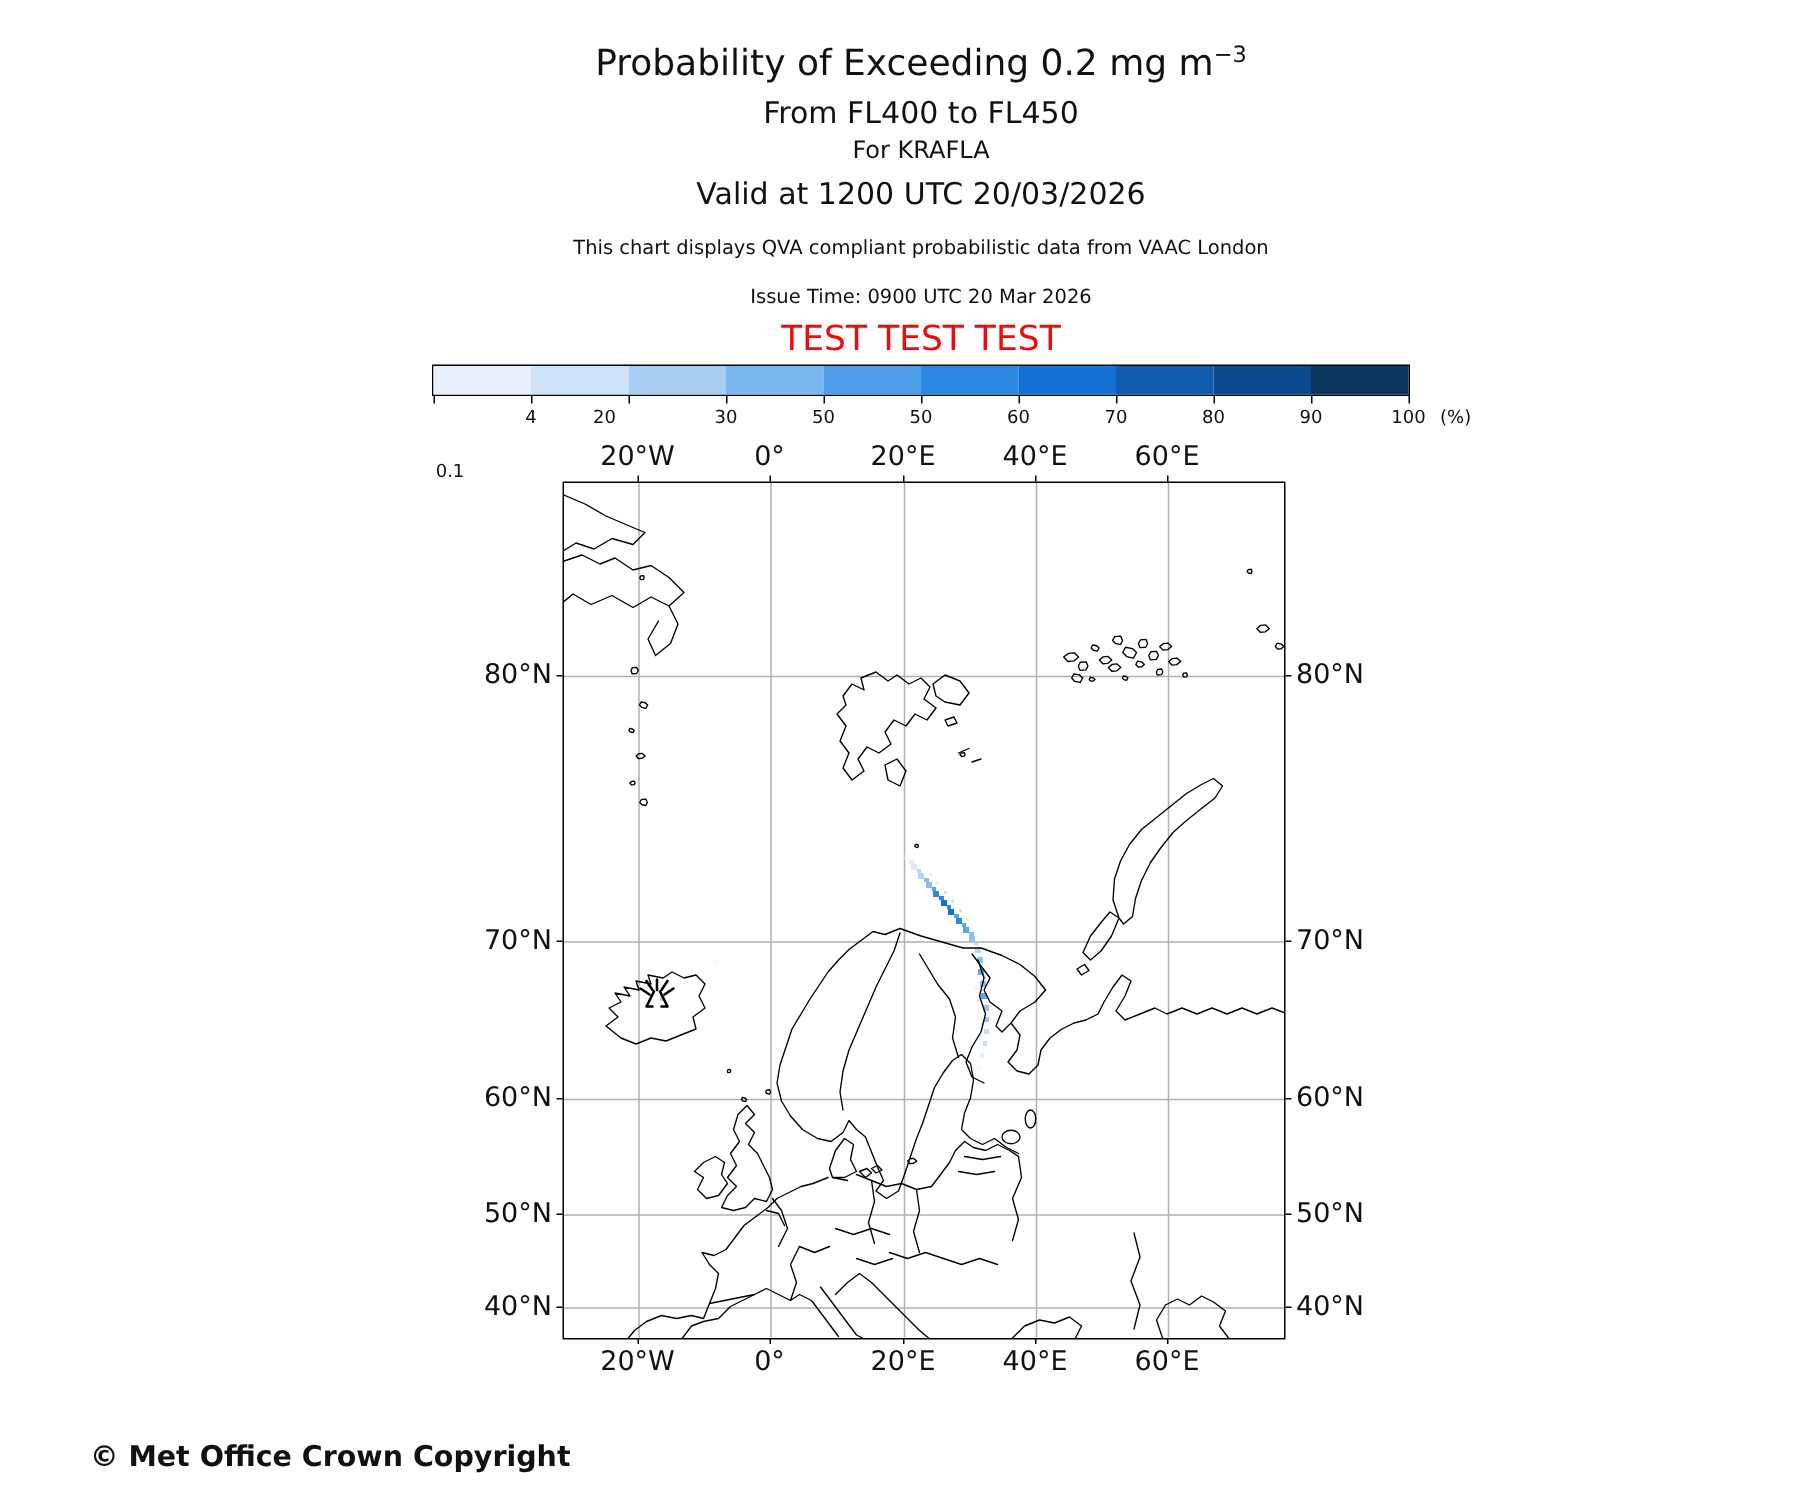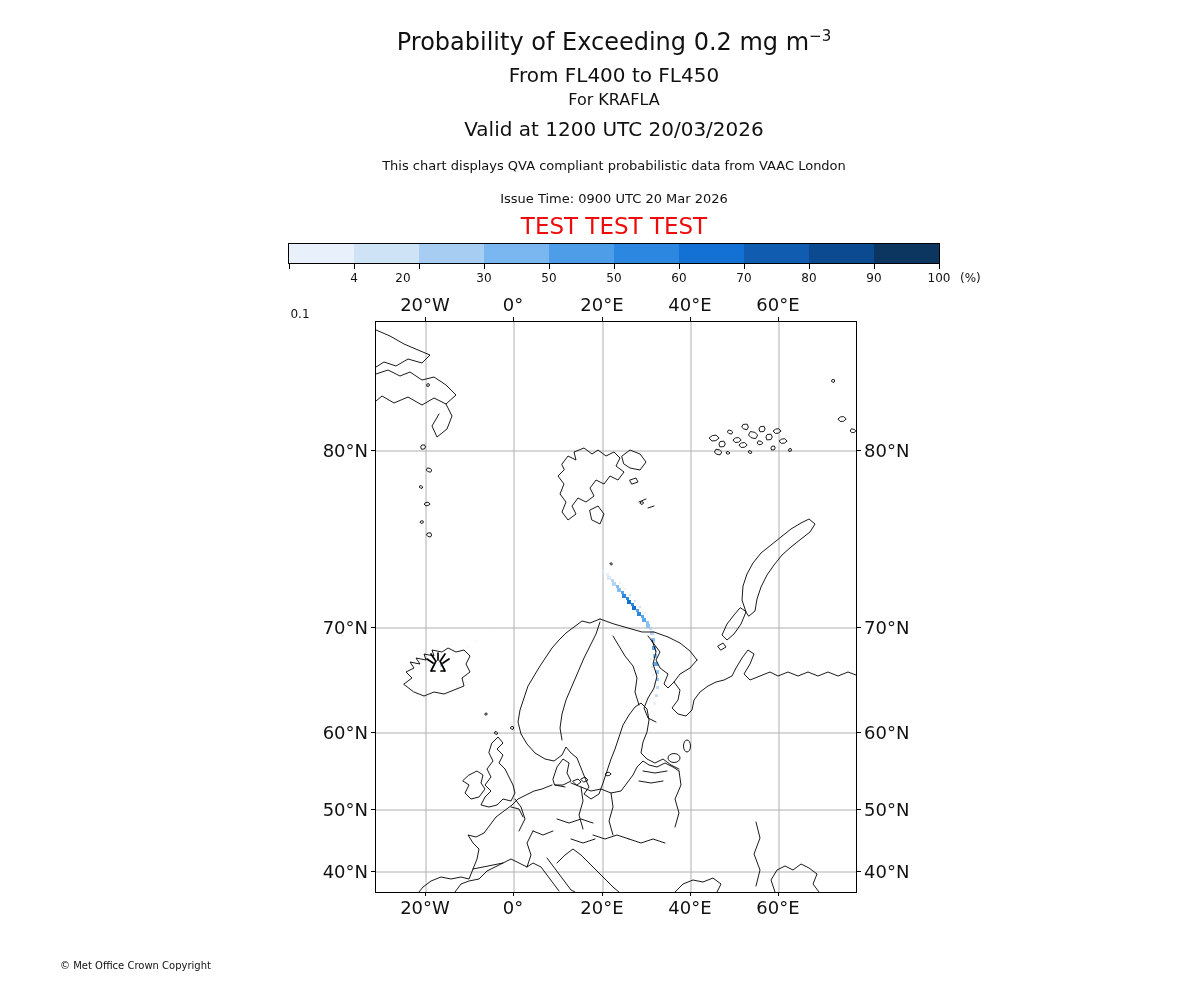--- a/index.html
+++ b/index.html
@@ -34,21 +34,21 @@
   .lon-top{top:294px;}
   .lon-bottom{top:897px;}
   .lon-row span{position:absolute;transform:translateX(-50%);font-size:18px;white-space:nowrap;}
   .lat-col{position:absolute;top:321px;width:66px;height:570px;}
   .lat-left{left:302px;text-align:right;}
   .lat-right{left:864px;text-align:left;}
   .lat-col span{position:absolute;font-size:18px;white-space:nowrap;transform:translateY(-50%);}
   .lat-left span{right:0;}
   .lat-right span{left:0;}
   .axis-tick{position:absolute;background:#000;}
-  .copyright{position:absolute;left:60px;top:960px;font-size:10px;}
+  .copyright{position:absolute;left:60px;top:960px;font-size:19px;font-weight:bold;}
 </style>
 </head>
 <body>
 <div class="page">
 
 
 <div class="titleblock">
   <h1 class="t-main"><span>Probability of Exceeding 0.2 mg m</span><sup>−3</sup></h1>
   <div class="t-sub1">From FL400 to FL450</div>
   <div class="t-sub2">For KRAFLA</div>

